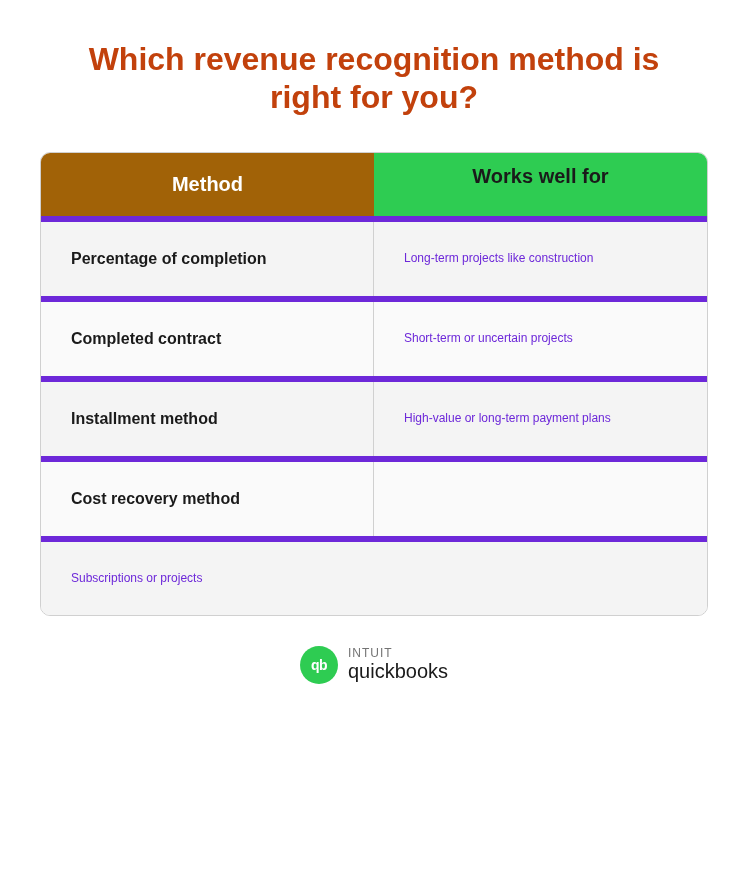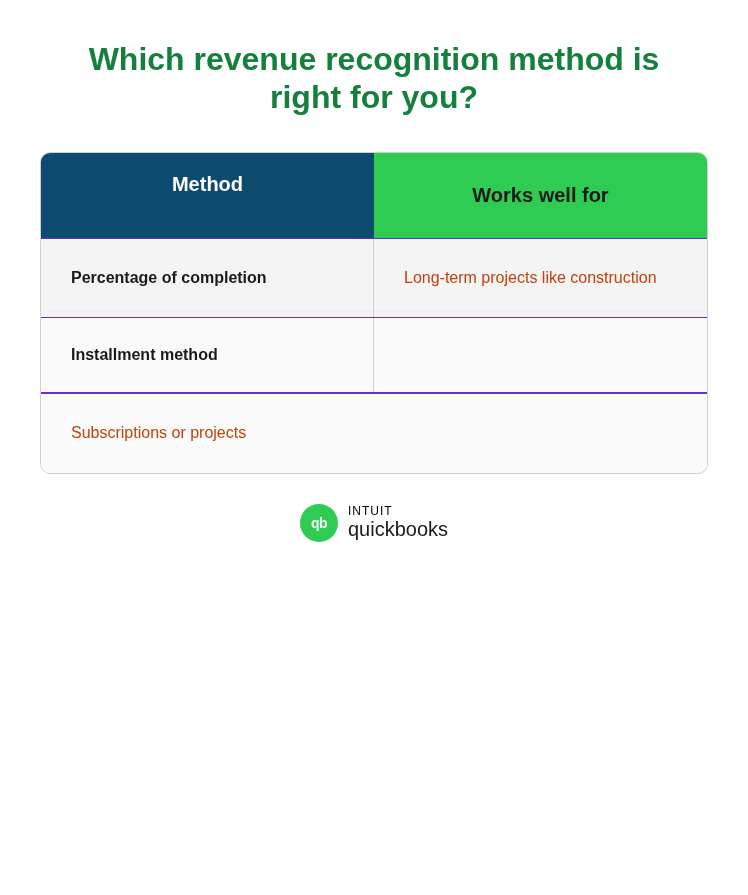--- a/index.html
+++ b/index.html
@@ -16,60 +16,60 @@
       display: flex;
       flex-direction: column;
       align-items: center;
       padding: 40px 40px 30px 40px;
     }
 
     .title {
       font-size: 32px;
       font-weight: 900;
       text-align: center;
-      color: #15803d;
+      color: #c2410c;
       line-height: 1.2;
       margin-bottom: 35px;
       max-width: 600px;
     }
 
     .table-container {
       width: 100%;
       border-radius: 10px;
       overflow: hidden;
       border: 1px solid #d0d0d0;
     }
 
     .table-header {
       display: grid;
       grid-template-columns: 1fr 1fr;
     }
 
     .header-method {
-      background-color: #0c4a6e;
+      background-color: #a16207;
       color: #ffffff;
       font-size: 20px;
       font-weight: 700;
       padding: 20px 30px;
       text-align: center;
     }
 
     .header-works {
       background-color: #2ecc52;
       color: #1a1a1a;
       font-size: 20px;
       font-weight: 700;
-      padding: 31px 30px;
+      padding: 12px 30px;
       text-align: center;
     }
 
     .table-row {
       display: grid;
       grid-template-columns: 1fr 1fr;
-      border-top: 1px solid #6d28d9;
+      border-top: 6px solid #6d28d9;
     }
 
     .table-row:nth-child(even) {
       background-color: #f4f4f4;
     }
 
     .table-row:nth-child(odd) {
       background-color: #fafafa;
     }
 
@@ -78,23 +78,23 @@
       font-size: 16px;
       font-weight: 700;
       color: #1a1a1a;
       border-right: 1px solid #d0d0d0;
       display: flex;
       align-items: center;
     }
 
     .cell-works {
       padding: 28px 30px;
-      font-size: 16px;
+      font-size: 12px;
       font-weight: 400;
-      color: #c2410c;
+      color: #6d28d9;
       display: flex;
       align-items: center;
       line-height: 1.4;
     }
 
     .footer {
       margin-top: 30px;
       display: flex;
       align-items: center;
       gap: 10px;
@@ -120,21 +120,21 @@
 
     .brand-text {
       display: flex;
       flex-direction: column;
       line-height: 1.1;
     }
 
     .brand-intuit {
       font-size: 12px;
       font-weight: 400;
-      color: #000000;
+      color: #737373;
       text-transform: uppercase;
       letter-spacing: 1px;
     }
 
     .brand-quickbooks {
       font-size: 20px;
       font-weight: 400;
       color: #1a1a1a;
     }
   </style>
@@ -147,26 +147,32 @@
   <div class="table-header">
     <div class="header-method">Method</div>
     <div class="header-works">Works well for</div>
   </div>
 
   <div class="table-row">
     <div class="cell-method">Percentage of completion</div>
     <div class="cell-works">Long-term projects like construction</div>
   </div>
 
+  <div class="table-row">
+    <div class="cell-method">Completed contract</div>
+    <div class="cell-works">Short-term or uncertain projects</div>
+  </div>
 
   <div class="table-row">
     <div class="cell-method">Installment method</div>
+    <div class="cell-works">High-value or long-term payment plans</div>
   </div>
 
   <div class="table-row">
+    <div class="cell-method">Cost recovery method</div>
   </div>
 
   <div class="table-row">
     <div class="cell-works">Subscriptions or projects</div>
   </div>
 </div>
 
 <div class="footer">
   <div class="qb-logo">
     <span class="qb-logo-text">qb</span>

